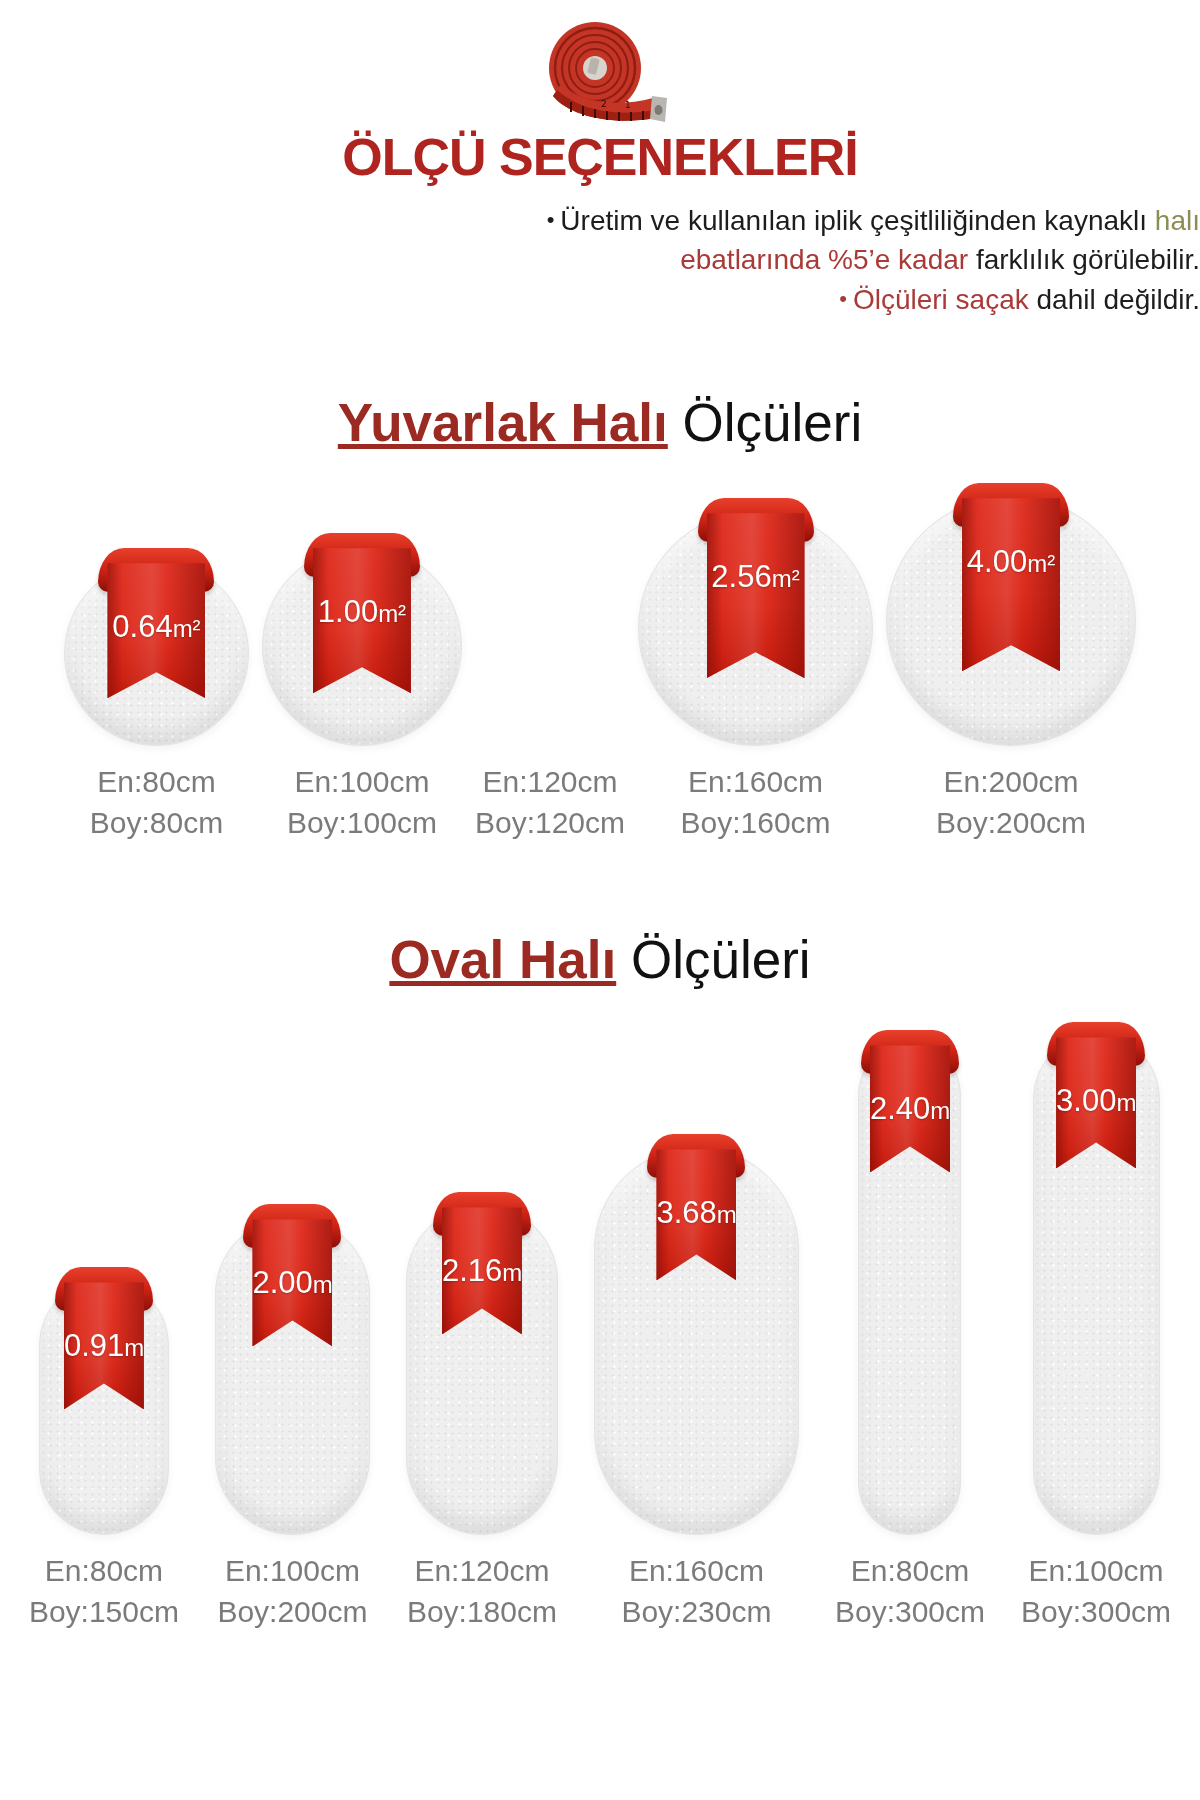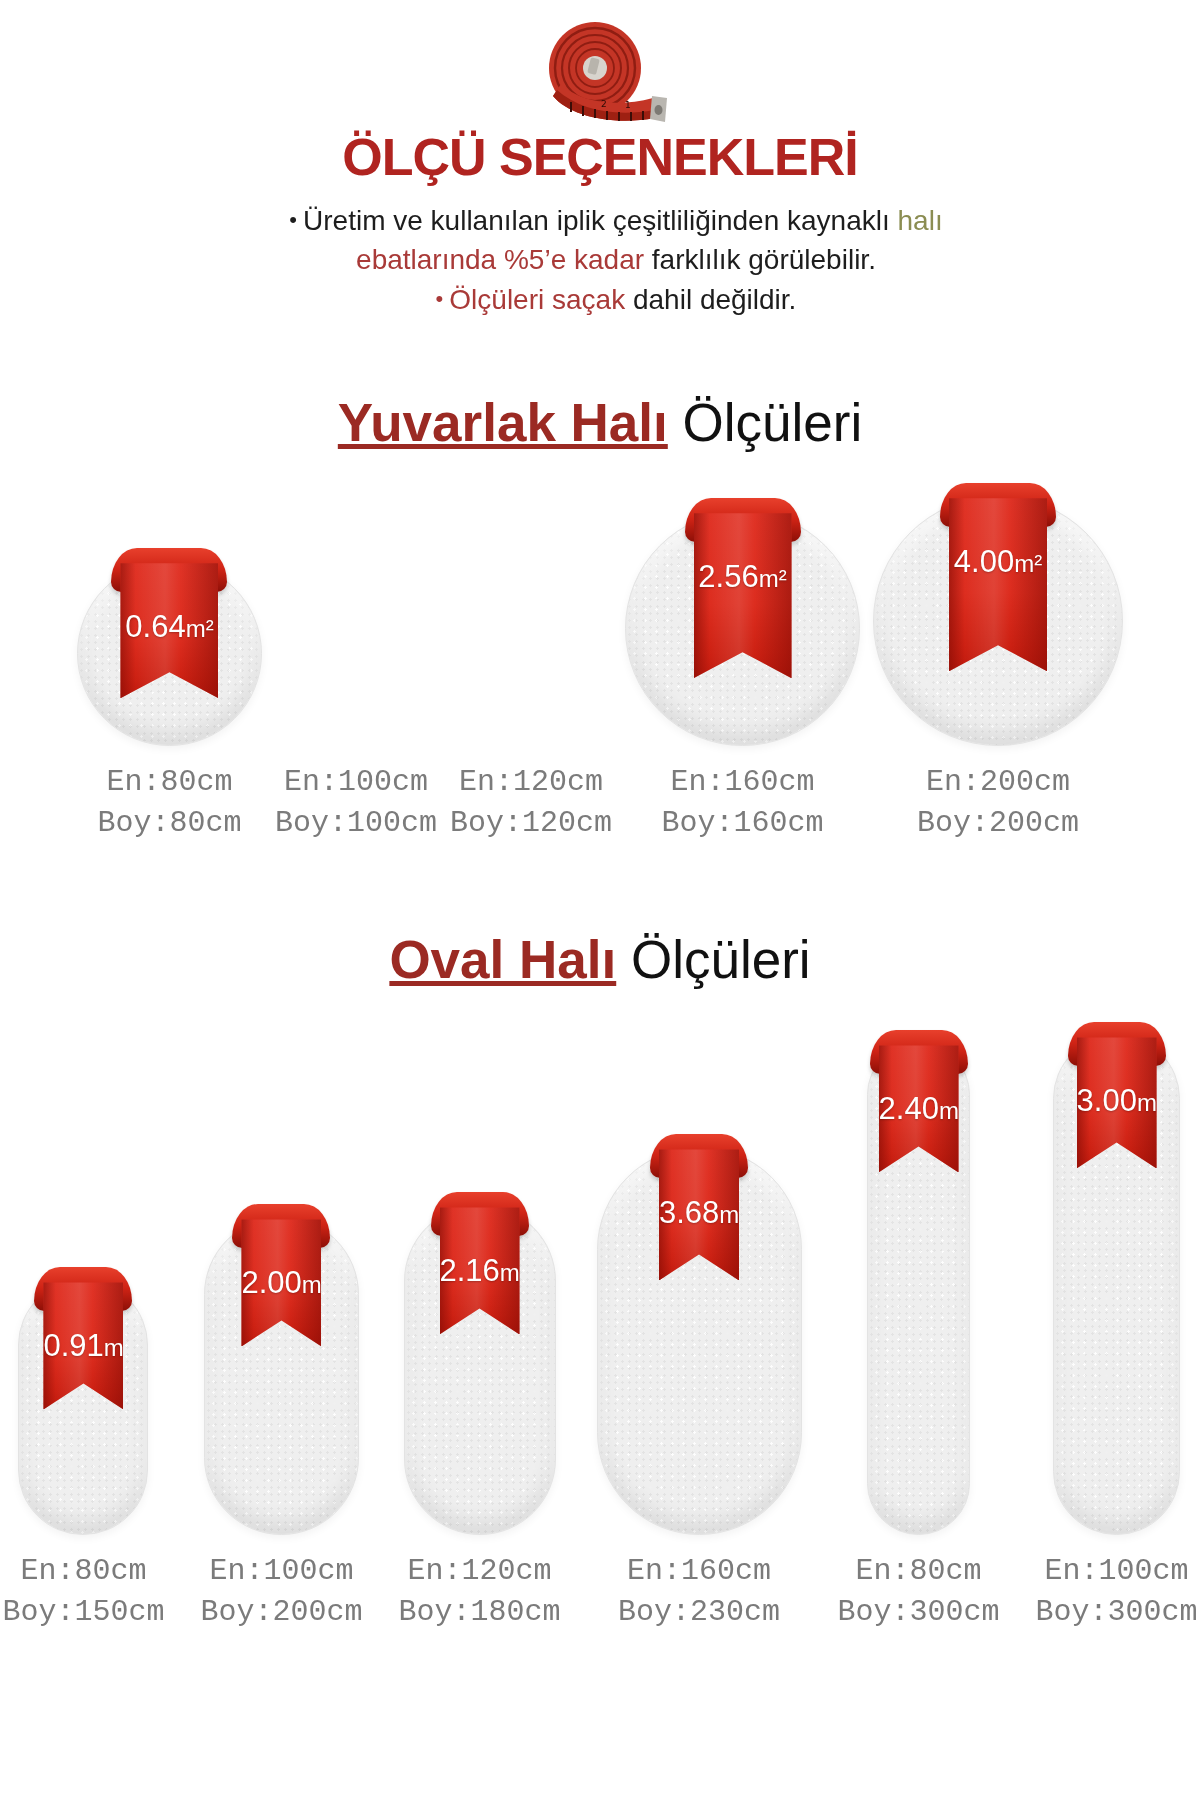--- a/index.html
+++ b/index.html
@@ -18,21 +18,21 @@
   .tape-wrap { height:112px; display:flex; justify-content:center; align-items:flex-end; }
   .page-title {
     margin-top:0;
     font-size:52px; font-weight:bold; letter-spacing:-1px;
     color:#b02420; line-height:1.05;
   }
 
   
   .notes {
     margin-top:16px;
-    text-align:center;
+    text-align:right;
     font-size:28px; line-height:1.42; color:#1d1d1d;padding-left:32px;
   }
   .notes .red   { color:#a93a38; }
   .notes .olive { color:#8b8d52; }
   .notes .bullet { color:#1d1d1d; font-size:22px; vertical-align:3px; padding-right:6px;}
   .notes .bullet.red { color:#a93a38; }
 
   
   .section-title { text-align:center; font-size:53px; line-height:1.1; color:#111; }
   .section-title .accent { font-weight:bold; color:#9b2a23;text-decoration:underline; }
@@ -104,21 +104,20 @@
   }
   .band-label .av { font-size:31px; }
   .band-label .au { font-size:24px; }
 
   
   .dims {
     margin-top:16px;
     text-align:center;
     font-size:30px; line-height:1.35; color:#7b7b7b;
     white-space:nowrap;
-    font-family:Liberation Mono, monospace;
   }
 </style>
 </head>
 <body>
 
 <div class="page">
 
   <div class="header">
     <div class="tape-wrap">
       <svg width="210" height="112" viewBox="0 0 210 112">
@@ -174,20 +173,28 @@
           </div>
         </div>
       </div>
       <div class="dims">
         <div>En:80cm</div>
         <div>Boy:80cm</div>
       </div>
     </div>
 
     <div class="card">
+      <div class="shape circle c2">
+        <div class="ribbon">
+          <div class="fold"></div>
+          <div class="band">
+            <div class="band-label"><span class="av">1.00</span><span class="au">m²</span></div>
+          </div>
+        </div>
+      </div>
       <div class="dims">
         <div>En:100cm</div>
         <div>Boy:100cm</div>
       </div>
     </div>
 
     <div class="card">
       <div class="dims">
         <div>En:120cm</div>
         <div>Boy:120cm</div>

